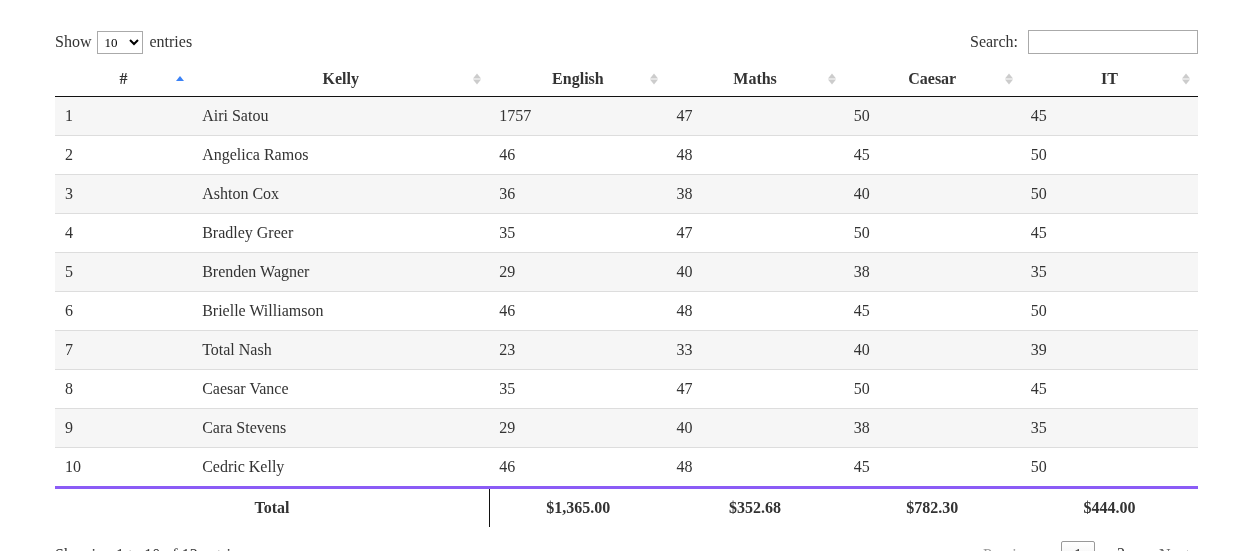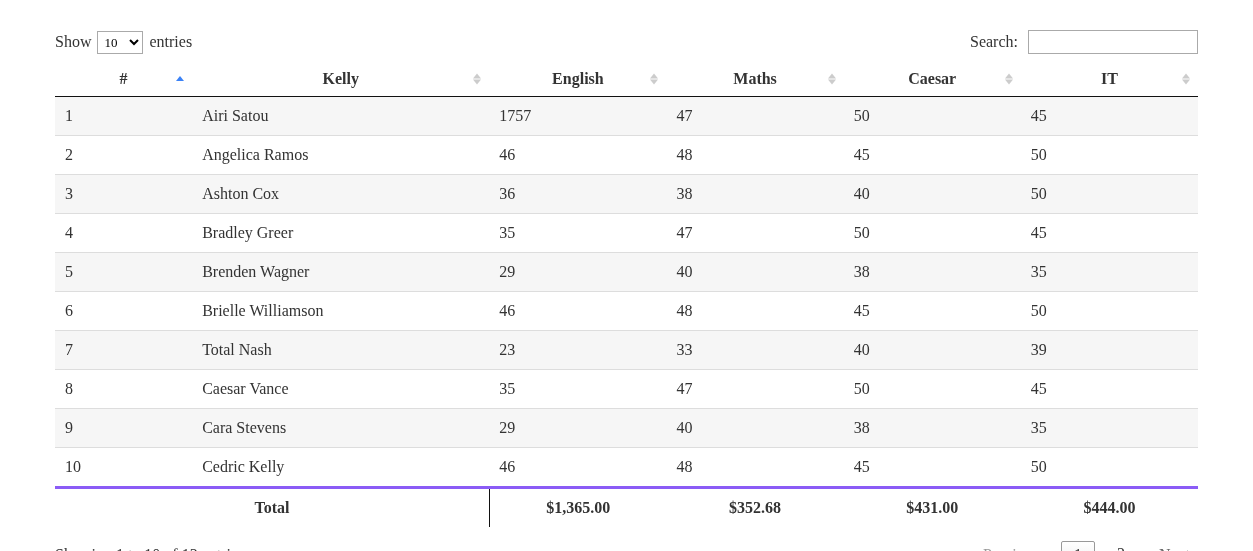--- a/index.html
+++ b/index.html
@@ -263,21 +263,21 @@
         <td>48</td>
         <td>45</td>
         <td>50</td>
       </tr>
     </tbody>
   <tfoot>
     <tr>
       <th class="label sep" colspan="2">Total</th>
       <th>$1,365.00</th>
       <th>$352.68</th>
-      <th>$431.00</th>
+      <th>$782.30</th>
       <th>$444.00</th>
     </tr>
   </tfoot>
 </table>
 
 <div class="controls-bottom">
   <div>Showing 1 to 10 of 13 entries</div>
   <div class="paginate">
     <span class="btn disabled">Previous</span>
     <span id="pages" style="display: inline-flex; gap: 10px;">

